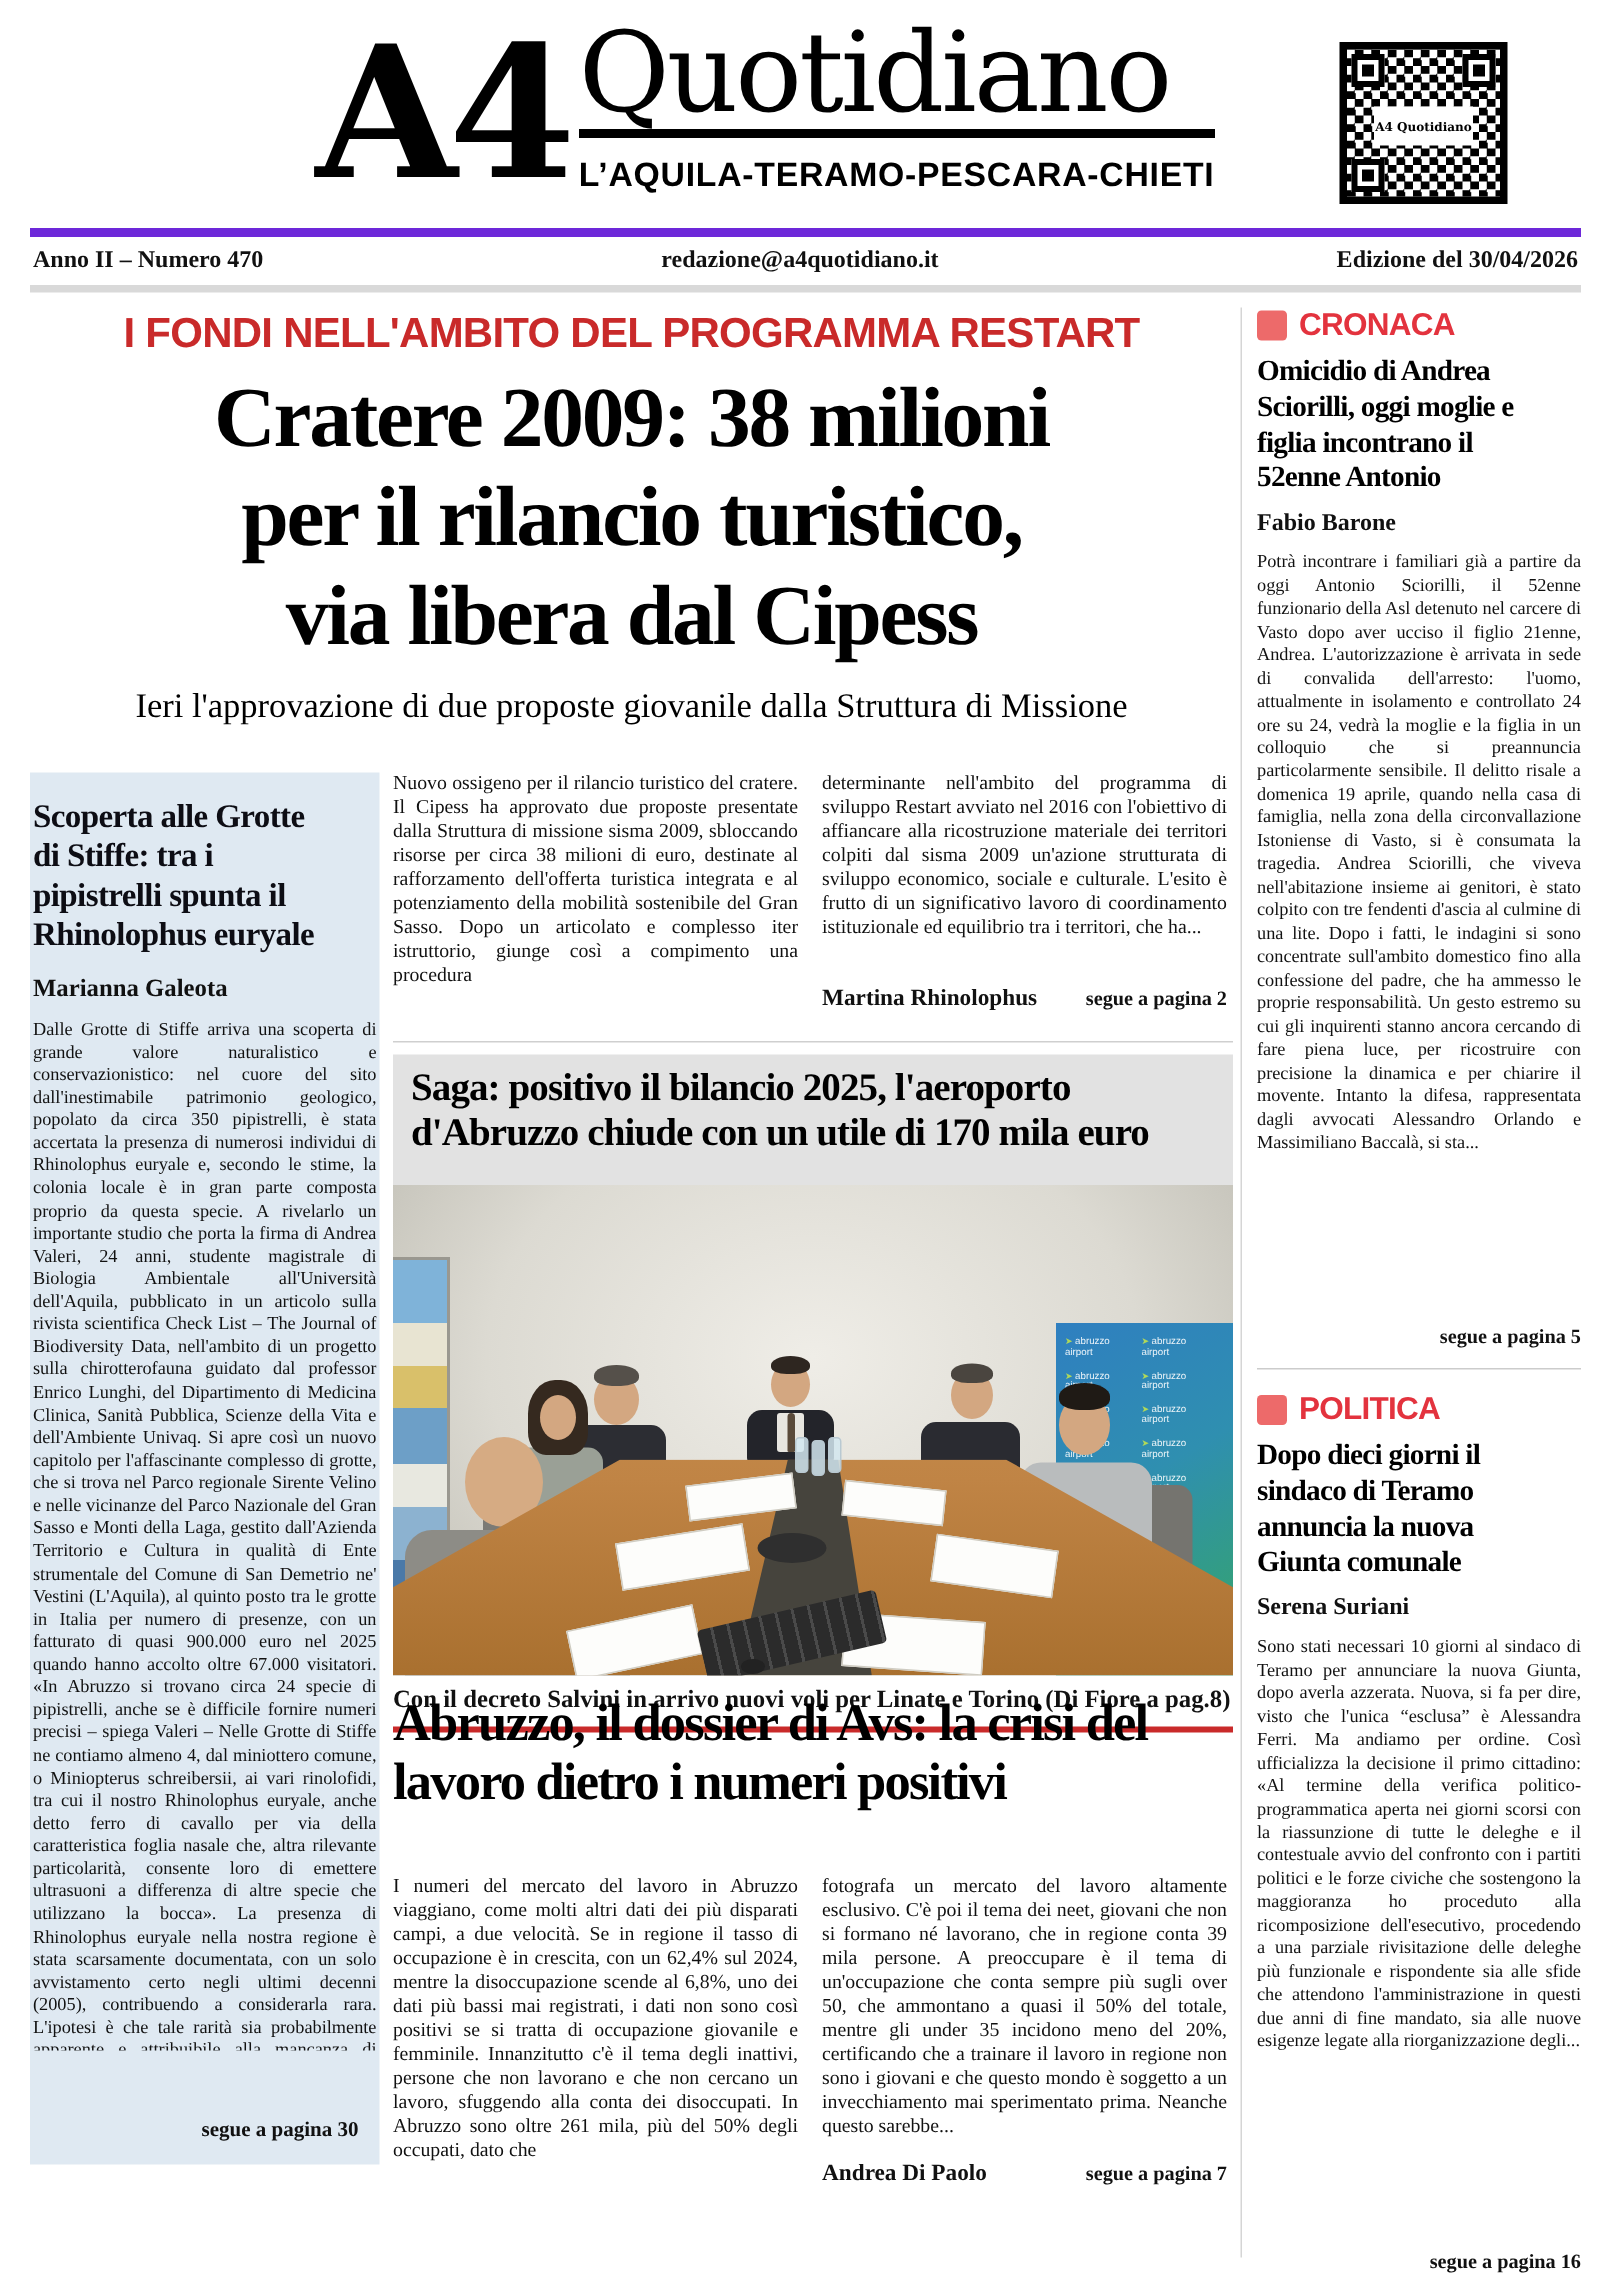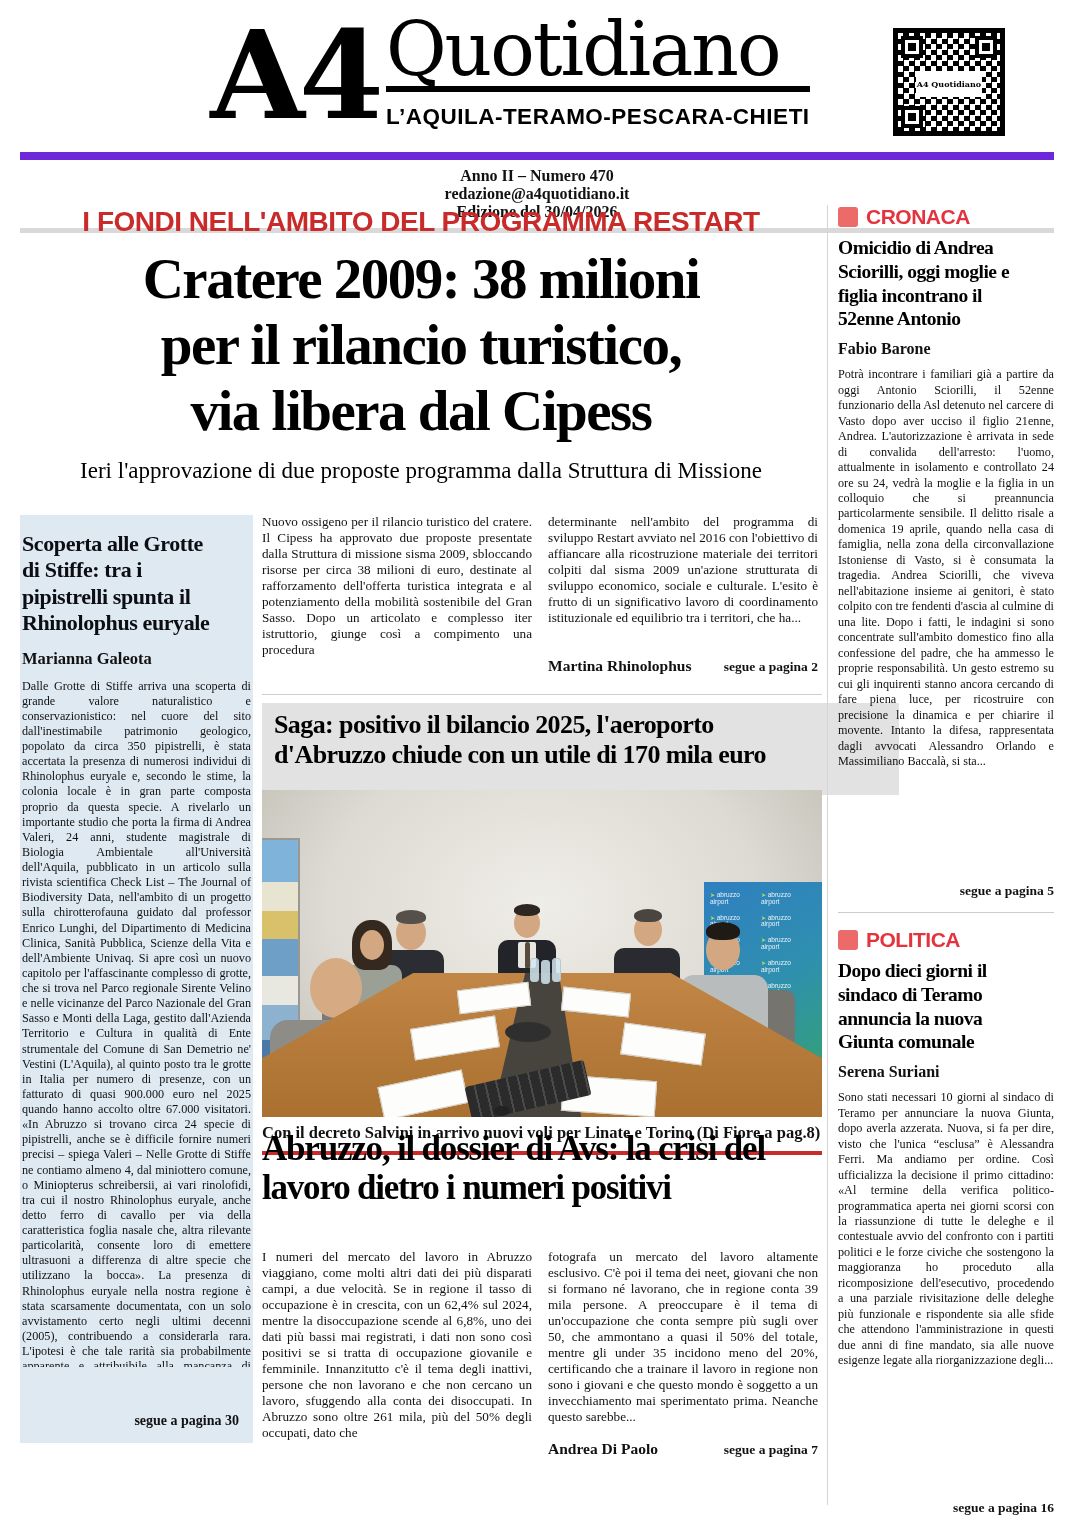--- a/index.html
+++ b/index.html
@@ -14,23 +14,23 @@
   .logo-tag{font-family:"Liberation Sans",sans-serif;font-weight:bold;font-size:22.5px;letter-spacing:.5px;margin-top:12px;color:#000;}
   
   .qr{position:absolute;top:28px;left:893px;width:112px;height:108px;border:5px solid #000;box-sizing:border-box;background:
       conic-gradient(#000 90deg,#fff 0 180deg,#000 0 270deg,#fff 0) 0 0/11px 11px;}
   .finder{position:absolute;width:22px;height:22px;border:4px solid #000;background:#fff;box-sizing:border-box;}
   .finder::after{content:"";position:absolute;inset:3px;background:#000;}
   .f-tl{top:3px;left:3px}.f-tr{top:3px;right:3px}.f-bl{bottom:3px;left:3px}
   .qr-center{position:absolute;top:38px;left:18px;right:18px;height:26px;background:#fff;display:flex;align-items:center;justify-content:center;
       font-family:"DejaVu Serif",serif;font-weight:bold;font-size:8px;text-align:center;color:#000;}
   
-  .topbar{position:absolute;top:152px;left:20px;width:1034px;border-top:8px solid #6d28d9;border-bottom:5px solid #d9d9d9;
+  .topbar{position:absolute;top:152px;left:20px;width:1034px;border-top:6px solid #6d28d9;border-bottom:5px solid #d9d9d9;
       padding:7px 2px;display:flex;justify-content:space-between;align-items:center;box-sizing:border-box;
-      font-weight:bold;font-size:16px;flex-direction:column;}
+      font-weight:bold;font-size:16px;}
   
   .kicker{position:absolute;top:206px;left:20px;width:802px;text-align:center;color:#c92a2a;
       font-family:"Liberation Sans",sans-serif;font-weight:bold;font-size:28px;letter-spacing:-.5px;}
   .lead-headline{position:absolute;top:246px;left:20px;width:802px;text-align:center;font-weight:bold;
       font-size:57px;line-height:1.16;letter-spacing:-1.5px;white-space:pre-line;color:#000;}
   .lead-subhead{position:absolute;top:458px;left:20px;width:802px;text-align:center;font-size:23px;color:#000;}
   .cols2{position:absolute;display:flex;gap:16px;}
   .lead-cols{top:514px;left:262px;width:560px;}
   .colbox{width:270px;font-size:13.2px;line-height:1.21;text-align:justify;overflow:hidden;}
   .lead-cols .colbox{height:163px;}
@@ -40,21 +40,21 @@
   .jump{font-size:13.5px;}
   
   .panel{position:absolute;top:515px;left:20px;width:233px;height:928px;background:#dfe9f2;box-sizing:border-box;
       padding:16px 2px;overflow:hidden;}
   .panel-title{font-weight:bold;font-size:22px;line-height:1.2;letter-spacing:-.4px;white-space:pre-line;color:#0d0d14;}
   .panel-author{font-weight:bold;font-size:16.5px;margin-top:12px;}
   .panel-body{font-size:12.2px;line-height:1.24;text-align:justify;margin-top:10px;height:688px;overflow:hidden;}
   .panel-jump{position:absolute;right:14px;bottom:14px;font-weight:bold;font-size:14px;}
   
   .mid-divider{position:absolute;top:694px;left:262px;width:560px;height:1px;background:#cfcfcf;}
-  .saga-bar{position:absolute;top:703px;left:262px;width:637px;box-sizing:border-box;background:#e2e2e2;
+  .saga-bar{position:absolute;top:703px;left:262px;width:560px;box-sizing:border-box;background:#e2e2e2;
       padding:7px 12px 25px;}
   .saga-title{font-weight:bold;font-size:26px;line-height:1.15;letter-spacing:-.6px;white-space:pre-line;color:#000;}
   
   .photo{position:absolute;top:790px;left:262px;width:560px;height:327px;overflow:hidden;
       background:radial-gradient(ellipse at 50% 35%, #efede7 0%, #dcdad2 55%, #b9b7ad 100%);}
   .poster{position:absolute;left:0;top:50px;width:36px;height:235px;
       background:linear-gradient(180deg,#7fb3d9 0 18%,#e8e4d2 0 30%,#d9c06a 0 42%,#6d9fc7 0 58%,#e8e8e0 0 70%,#8cb2d0 0 85%,#4a79a8 0 100%);
       box-shadow:0 0 0 2px #9a9890;}
   .backdrop{position:absolute;right:0;top:92px;width:118px;height:235px;
       background:linear-gradient(150deg,#2f7fc0 0%,#2f8fb0 45%,#35a763 100%);
@@ -122,21 +122,21 @@
   <div class="topbar">
     <span>Anno II – Numero 470</span>
     <span>redazione@a4quotidiano.it</span>
     <span>Edizione del 30/04/2026</span>
   </div>
 
   <div class="kicker">I FONDI NELL'AMBITO DEL PROGRAMMA RESTART</div>
   <div class="lead-headline">Cratere 2009: 38 milioni
 per il rilancio turistico,
 via libera dal Cipess</div>
-  <div class="lead-subhead">Ieri l'approvazione di due proposte programma dalla Struttura di Missione</div>
+  <div class="lead-subhead">Ieri l'approvazione di due proposte giovanile dalla Struttura di Missione</div>
   <div class="cols2 lead-cols">
     <div class="colbox">Nuovo ossigeno per il rilancio turistico del cratere. Il Cipess ha approvato due proposte presentate dalla Struttura di missione sisma 2009, sbloccando risorse per circa 38 milioni di euro, destinate al rafforzamento dell'offerta turistica integrata e al potenziamento della mobilità sostenibile del Gran Sasso. Dopo un articolato e complesso iter istruttorio, giunge così a compimento una procedura</div>
     <div class="colwrap">
       <div class="colbox" style="height:140px">determinante nell'ambito del programma di sviluppo Restart avviato nel 2016 con l'obiettivo di affiancare alla ricostruzione materiale dei territori colpiti dal sisma 2009 un'azione strutturata di sviluppo economico, sociale e culturale. L'esito è frutto di un significativo lavoro di coordinamento istituzionale ed equilibrio tra i territori, che ha...</div>
       <div class="byline-row">
         <span class="byline">Martina Rhinolophus</span>
         <span class="jump">segue a pagina 2</span>
       </div>
     </div>
   </div>

